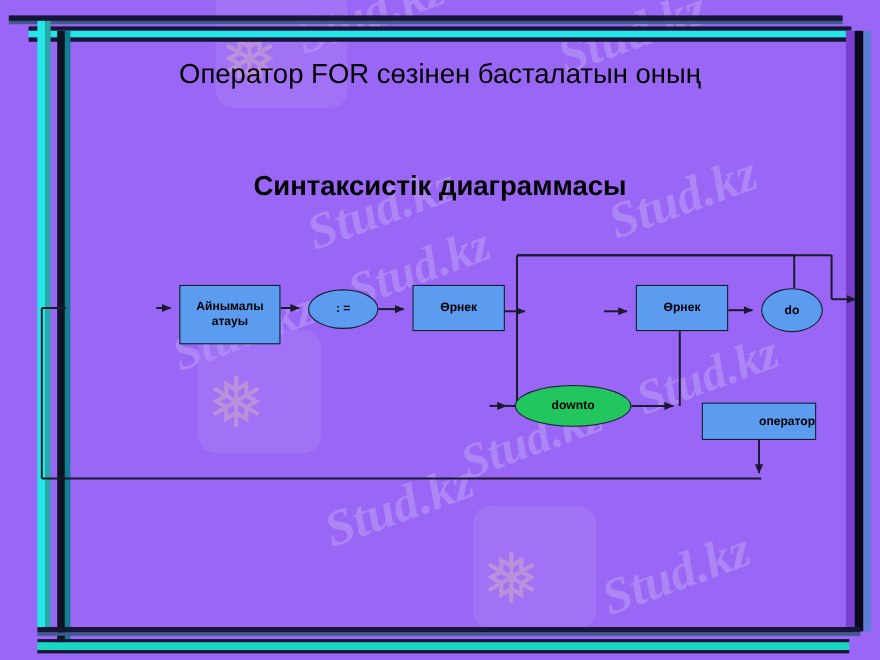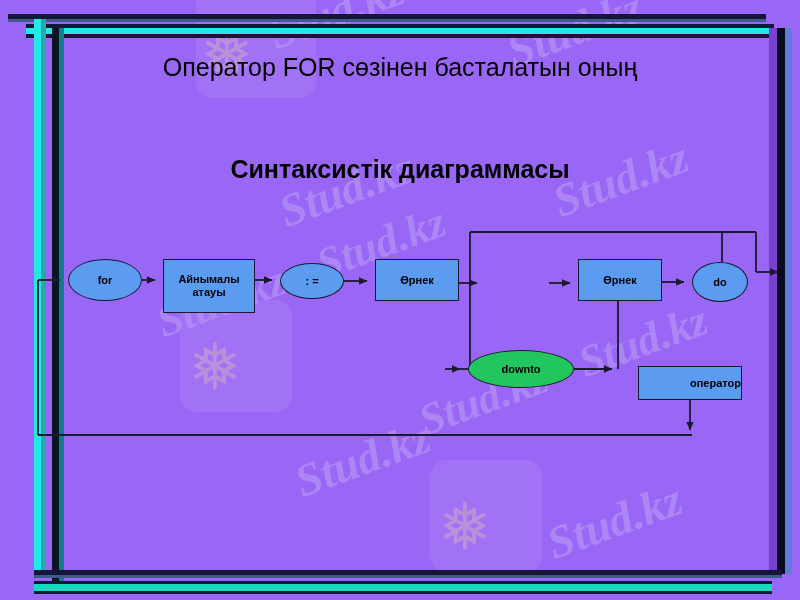--- a/index.html
+++ b/index.html
@@ -149,23 +149,20 @@
 
       <path d="M618,301 L618,369"></path>
 
       <path d="M690,400 L690,430" marker-end="url(#arw)"></path>
 
       <path d="M38,435 L692,435"></path>
     </g>
   </svg>
 
   <div id="diagram">
-      <div class="node ellipse" style="left: 68px; top: 259px; width: 74px; height: 42px; background: rgb(91, 155, 240); border-color: rgb(26, 26, 46); flex-direction: column;">
-        <span style="display: block;">for</span>
-      </div>
       <div class="node rect" style="left: 163px; top: 259px; width: 92px; height: 54px; background: rgb(91, 155, 240); border-color: rgb(26, 26, 46); flex-direction: column;">
         <span style="display: block;">Айнымалы</span>
         <span style="display: block;">атауы</span>
       </div>
       <div class="node ellipse" style="left: 280px; top: 263px; width: 64px; height: 36px; background: rgb(91, 155, 240); border-color: rgb(26, 26, 46); flex-direction: column;">
         <span style="display: block;">: =</span>
       </div>
       <div class="node rect" style="left: 375px; top: 259px; width: 84px; height: 42px; background: rgb(91, 155, 240); border-color: rgb(26, 26, 46); flex-direction: column;">
         <span style="display: block;">Өрнек</span>
       </div>

